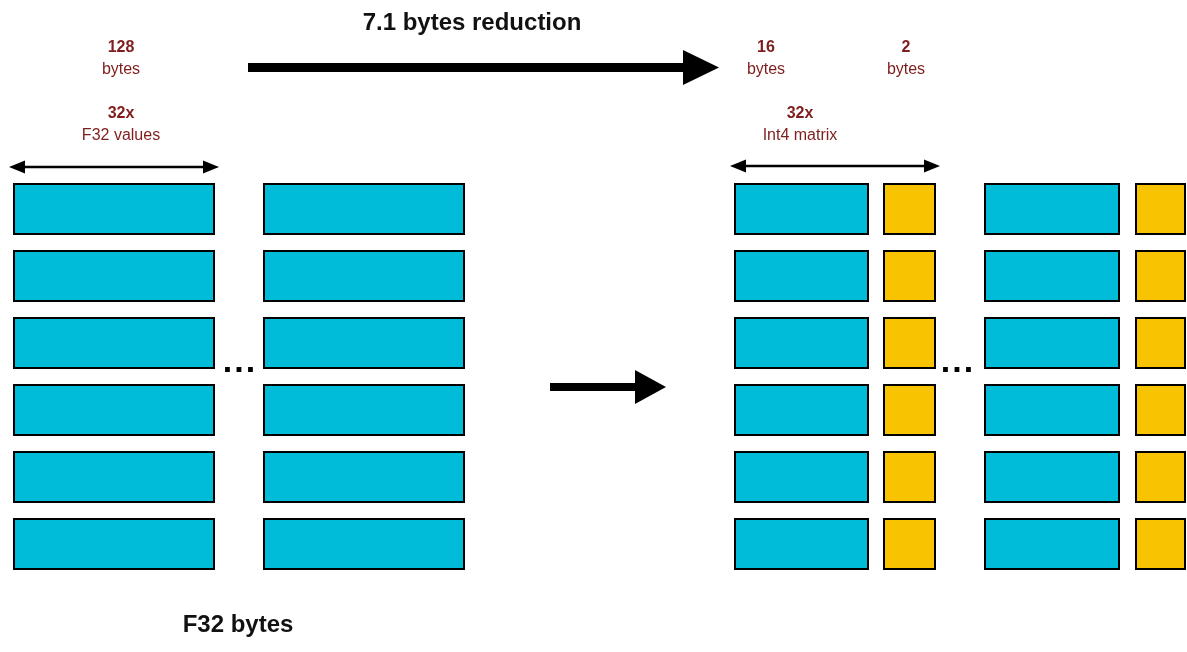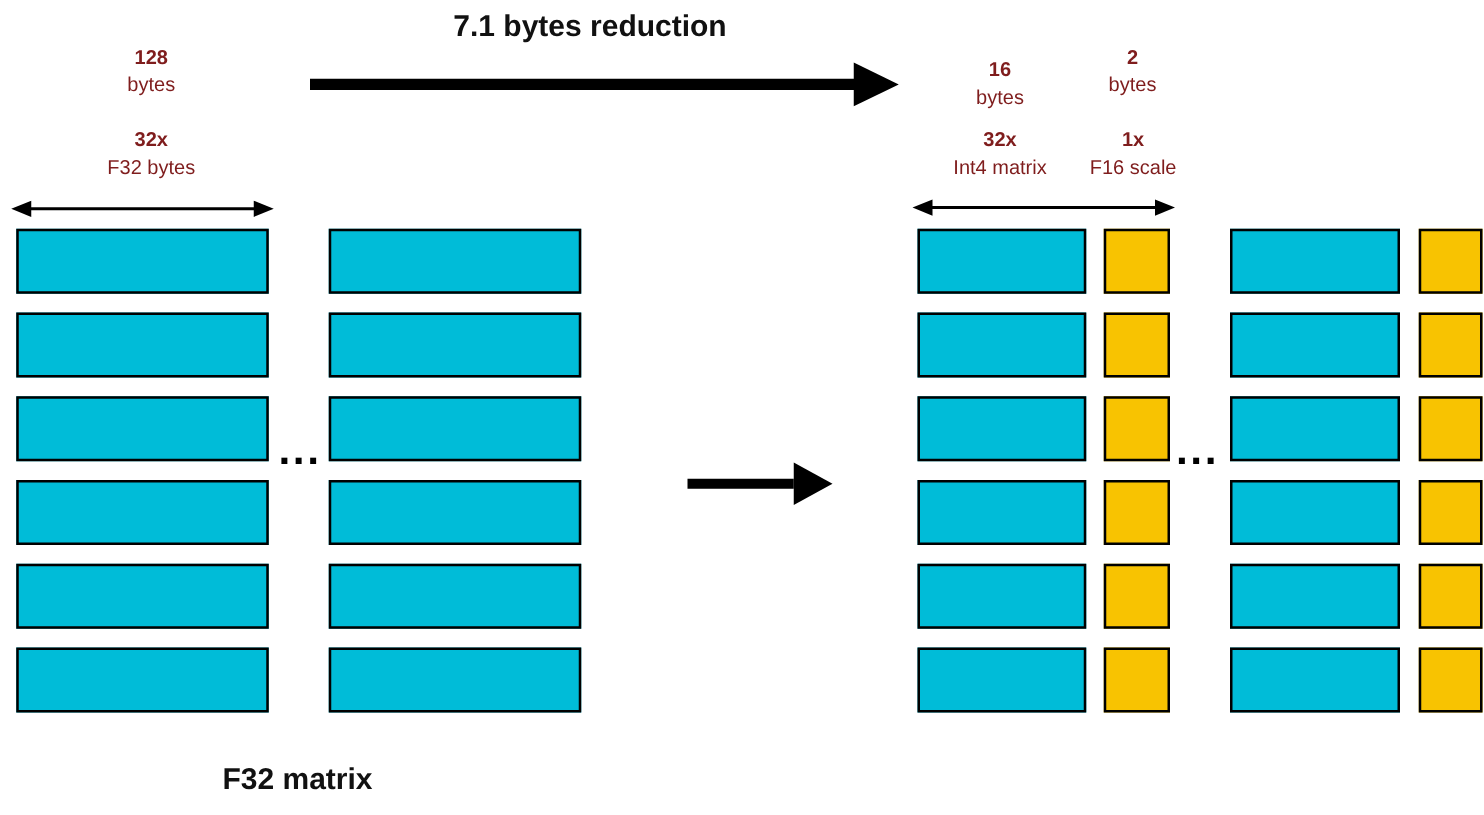--- a/index.html
+++ b/index.html
@@ -21,44 +21,40 @@
 <body>
 
 <div class="canvas">
 
   <div class="abs lbl" style="left:71px;top:36px;width:100px;">
     <div class="val">128</div>
     <div>bytes</div>
   </div>
   <div class="abs lbl" style="left:46px;top:102px;width:150px;">
     <div class="val">32x</div>
-    <div>F32 bytes</div>
+    <div>F32 values</div>
   </div>
 
   <div class="abs title" style="left:312px;top:8px;width:320px;">7.1 bytes reduction</div>
   <svg class="abs" style="left:246px;top:48px;" width="475" height="38">
     <rect x="2" y="15" width="437" height="9" fill="#000"></rect>
     <polygon points="437,2 473,19.5 437,37" fill="#000"></polygon>
   </svg>
 
-  <div class="abs lbl" style="left:750px;top:36px;width:100px;margin-top:10px;">
+  <div class="abs lbl" style="left:716px;top:36px;width:100px;">
     <div class="val">16</div>
     <div>bytes</div>
   </div>
   <div class="abs lbl" style="left:856px;top:36px;width:100px;">
     <div class="val">2</div>
     <div>bytes</div>
   </div>
   <div class="abs lbl" style="left:725px;top:102px;width:150px;">
     <div class="val">32x</div>
     <div>Int4 matrix</div>
-  </div>
-  <div class="abs lbl" style="left:834px;top:102px;width:145px;">
-    <div class="val">1x</div>
-    <div>F16 scale</div>
   </div>
 
   <svg class="abs" style="left:8px;top:158px;" width="212" height="18">
     <line x1="14" y1="9" x2="198" y2="9" stroke="#000" stroke-width="2.4"></line>
     <polygon points="1,9 17,2.5 17,15.5" fill="#000"></polygon>
     <polygon points="211,9 195,2.5 195,15.5" fill="#000"></polygon>
   </svg>
   <svg class="abs" style="left:729px;top:157px;" width="212" height="18">
     <line x1="14" y1="9" x2="198" y2="9" stroke="#000" stroke-width="2.4"></line>
     <polygon points="1,9 17,2.5 17,15.5" fill="#000"></polygon>
@@ -115,15 +111,15 @@
   <div class="mcol" style="left:1135px;width:51px;">
       <div class="block" style="background: rgb(248, 195, 1);"></div>
       <div class="block" style="background: rgb(248, 195, 1);"></div>
       <div class="block" style="background: rgb(248, 195, 1);"></div>
       <div class="block" style="background: rgb(248, 195, 1);"></div>
       <div class="block" style="background: rgb(248, 195, 1);"></div>
       <div class="block" style="background: rgb(248, 195, 1);"></div>
     </div>
   <div class="abs ellipsis" style="left:934px;top:345px;width:48px;">...</div>
 
-  <div class="abs matrix-label" style="left:138px;top:610px;width:200px;">F32 matrix</div>
+  <div class="abs matrix-label" style="left:138px;top:610px;width:200px;">F32 bytes</div>
 
 </div>
 
 </body></html>

